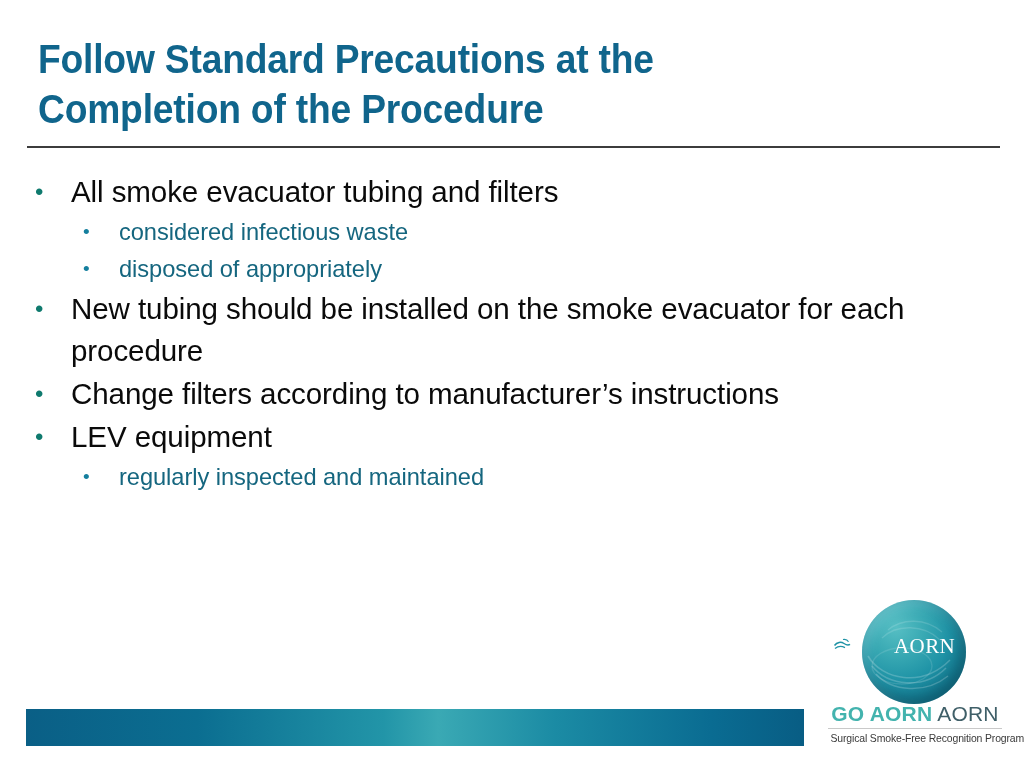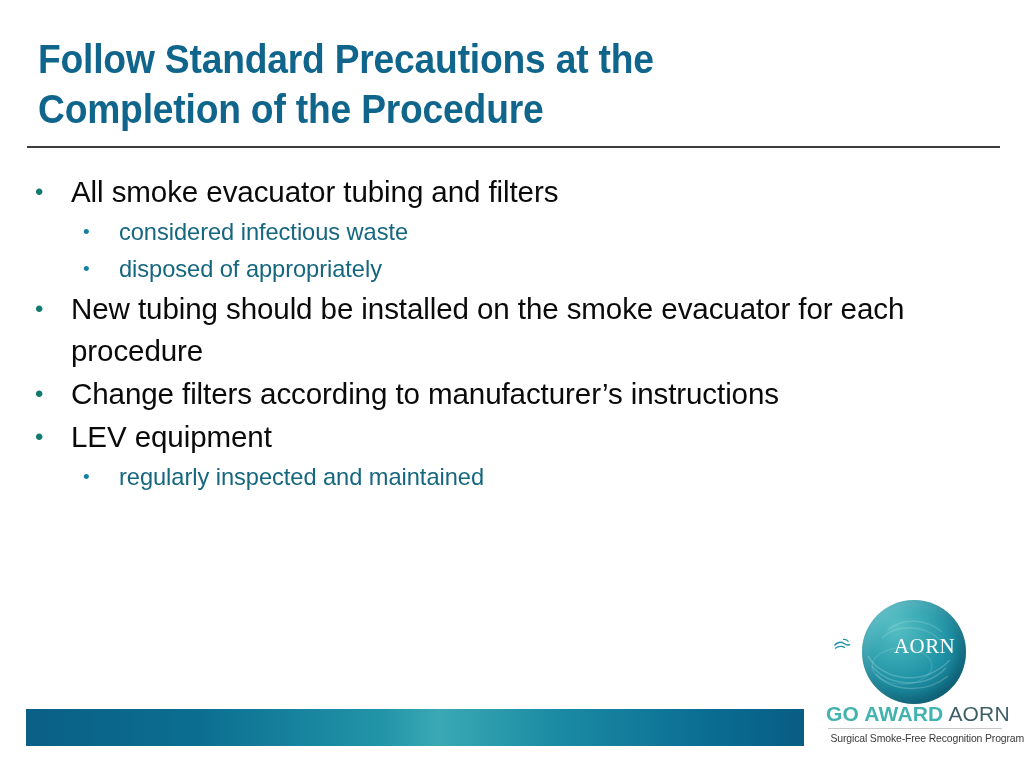--- a/index.html
+++ b/index.html
@@ -302,20 +302,20 @@
       <circle cx="10" cy="10" r="9" fill="#ffffff"></circle>
       <path d="M2.5 10.5 C5 7, 9 6.5, 12 8.5 C14.5 10.2, 16.5 10.4, 18 9.4" fill="none" stroke="#1f93a6" stroke-width="1.5"></path>
       <path d="M3 13.5 C6 11, 10 11, 13 12.6" fill="none" stroke="#1f93a6" stroke-width="1.2"></path>
       <path d="M11 4.5 C13.5 4, 15.5 5, 16.5 6.8" fill="none" stroke="#1f93a6" stroke-width="1.2"></path>
     </svg>
   </div>
 
   <div id="aorn-wordmark">AORN</div>
 
   <div id="goclear-line">
-    <span id="goclear-go">GO AWARD</span><span id="goclear-award"> AORN</span>
+    <span id="goclear-go">GO AORN</span><span id="goclear-award"> AORN</span>
   </div>
 
   <div id="tagline-rule"></div>
 
   <div id="goclear-tagline">Surgical Smoke-Free Recognition Program</div>
 
 </div>
 
 </body></html>

